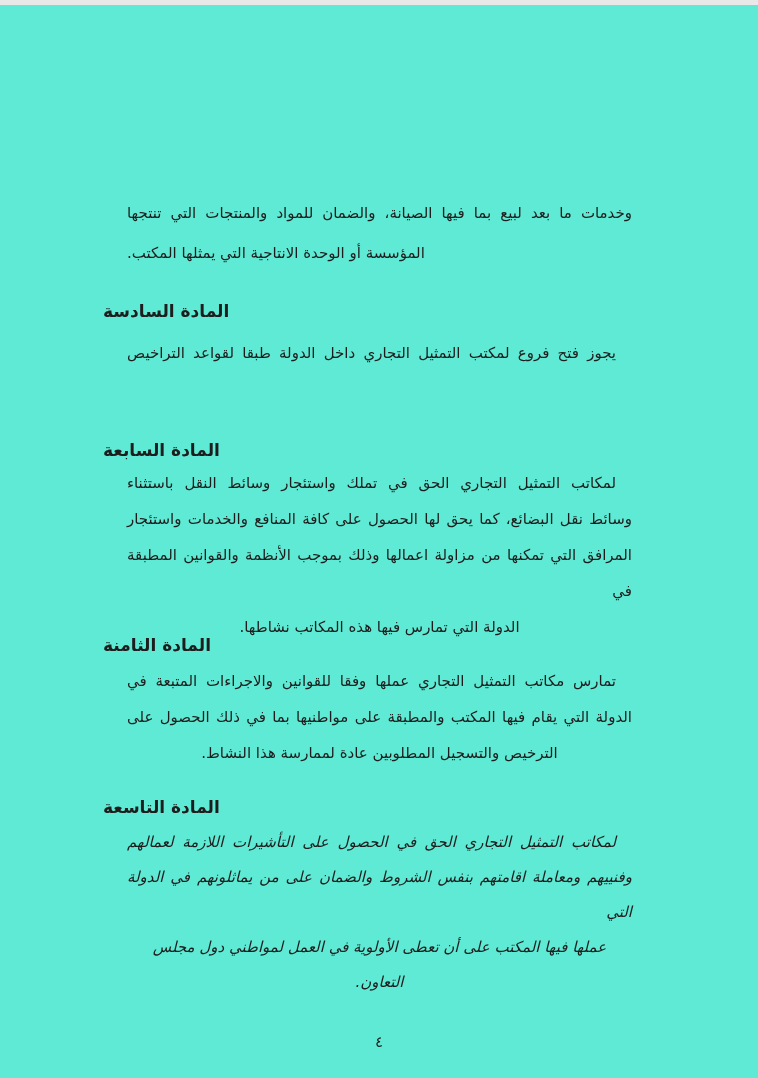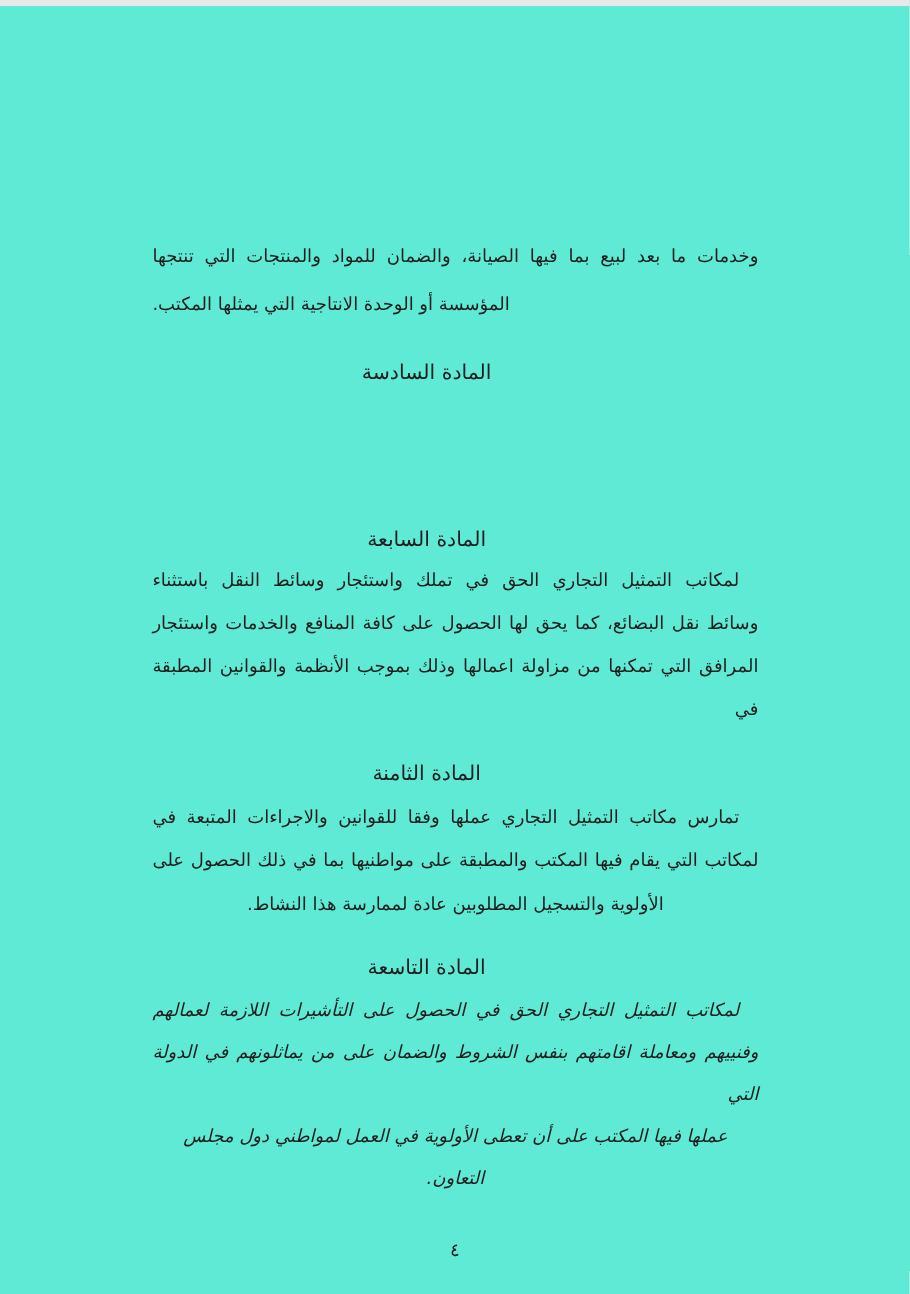--- a/index.html
+++ b/index.html
@@ -40,22 +40,22 @@
   .t6{ top:294px; }
   .a6p{ top:328px; }
   .t7{ top:433px; }
   .a7p{ top:460px; }
   .t8{ top:628px; }
   .a8p{ top:658px; }
   .t9{ top:790px; }
   .a9p{ top:820px; }
 
   .title{
-    text-align:center;
-    font-weight:normal;
+    text-align:left;
+    font-weight:bold;
     font-size:17px;
     line-height:24px;
     transform:translateX(-24px); 
   }
 
   .pagenum{
     position:absolute;
     top:1026px;left:0;
     width:758px;
     text-align:center;
@@ -69,34 +69,36 @@
 
 <div class="page">
 
   <div class="col p0">
     <div class="line jl">وخدمات ما بعد لبيع بما فيها الصيانة،  والضمان للمواد والمنتجات التي تنتجها</div>
     <div class="line rl">المؤسسة أو الوحدة الانتاجية التي يمثلها المكتب.</div>
   </div>
 
   <div class="col title t6">المادة السادسة</div>
   <div class="col a6p">
+    <div class="line jl ind">يجوز فتح فروع لمكتب التمثيل التجاري داخل الدولة طبقا لقواعد التراخيص</div>
   </div>
 
   <div class="col title t7">المادة السابعة</div>
   <div class="col a7p">
     <div class="line jl ind">لمكاتب التمثيل التجاري الحق في تملك واستئجار وسائط النقل باستثناء</div>
     <div class="line jl">وسائط نقل البضائع، كما يحق لها الحصول على كافة المنافع والخدمات واستئجار</div>
     <div class="line jl">المرافق التي تمكنها من مزاولة اعمالها وذلك بموجب الأنظمة والقوانين المطبقة في</div>
+    <div class="line cl">الدولة التي تمارس فيها هذه المكاتب نشاطها.</div>
   </div>
 
   <div class="col title t8">المادة الثامنة</div>
   <div class="col a8p">
     <div class="line jl ind">تمارس مكاتب التمثيل التجاري عملها وفقا للقوانين والاجراءات المتبعة في</div>
-    <div class="line jl">لمكاتب التي يقام فيها المكتب والمطبقة على مواطنيها بما في ذلك الحصول على</div>
-    <div class="line cl">الأولوية والتسجيل المطلوبين عادة لممارسة هذا النشاط.</div>
+    <div class="line jl">الدولة التي يقام فيها المكتب والمطبقة على مواطنيها بما في ذلك الحصول على</div>
+    <div class="line cl">الترخيص والتسجيل المطلوبين عادة لممارسة هذا النشاط.</div>
   </div>
 
   <div class="col title t9">المادة التاسعة</div>
   <div class="col a9p">
     <div class="line jl ind">لمكاتب التمثيل التجاري الحق في الحصول على التأشيرات اللازمة لعمالهم</div>
     <div class="line jl">وفنييهم ومعاملة اقامتهم بنفس الشروط والضمان على من يماثلونهم في الدولة التي</div>
     <div class="line cl">عملها فيها المكتب على أن تعطى الأولوية في العمل لمواطني دول مجلس التعاون.</div>
   </div>
 
   <div class="pagenum">٤</div>

